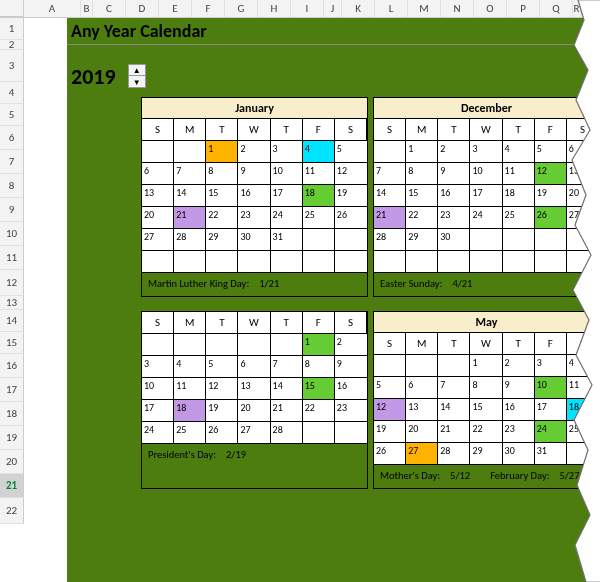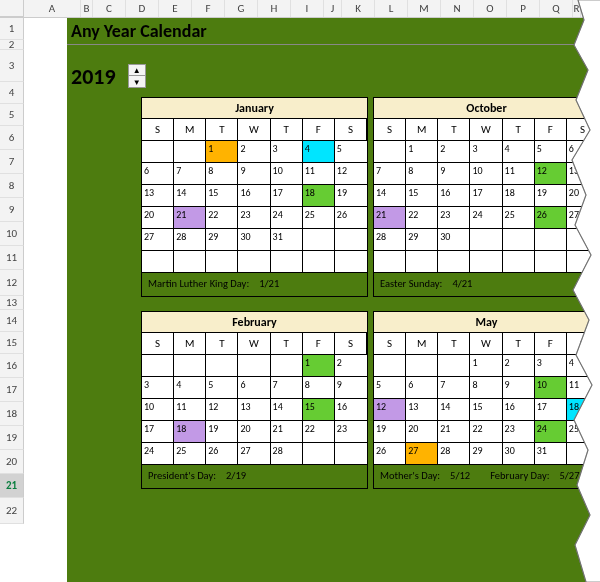--- a/index.html
+++ b/index.html
@@ -272,21 +272,21 @@
             <div class="dc"></div>
             <div class="dc"></div>
             <div class="dc"></div>
           </div>
           <div class="event-row">
             <span class="lbl">Martin Luther King Day:</span>
             <span>1/21</span>
           </div>
         </div>
         <div class="cal">
-          <div class="cal-title">October</div>
+          <div class="cal-title">December</div>
           <div class="cal-grid">
             <div class="dh">S</div>
             <div class="dh">M</div>
             <div class="dh">T</div>
             <div class="dh">W</div>
             <div class="dh">T</div>
             <div class="dh">F</div>
             <div class="dh">S</div>
             <div class="dc"></div>
             <div class="dc">1</div>
@@ -333,21 +333,20 @@
           </div>
           <div class="event-row">
             <span class="lbl">Easter Sunday:</span>
             <span>4/21</span>
           </div>
         </div>
       </div>
     <div style="height:10px"></div>
     <div class="cal-row" id="cal-row-2">
         <div class="cal">
-          <div class="cal-title">February</div>
           <div class="cal-grid">
             <div class="dh">S</div>
             <div class="dh">M</div>
             <div class="dh">T</div>
             <div class="dh">W</div>
             <div class="dh">T</div>
             <div class="dh">F</div>
             <div class="dh">S</div>
             <div class="dc"></div>
             <div class="dc"></div>

